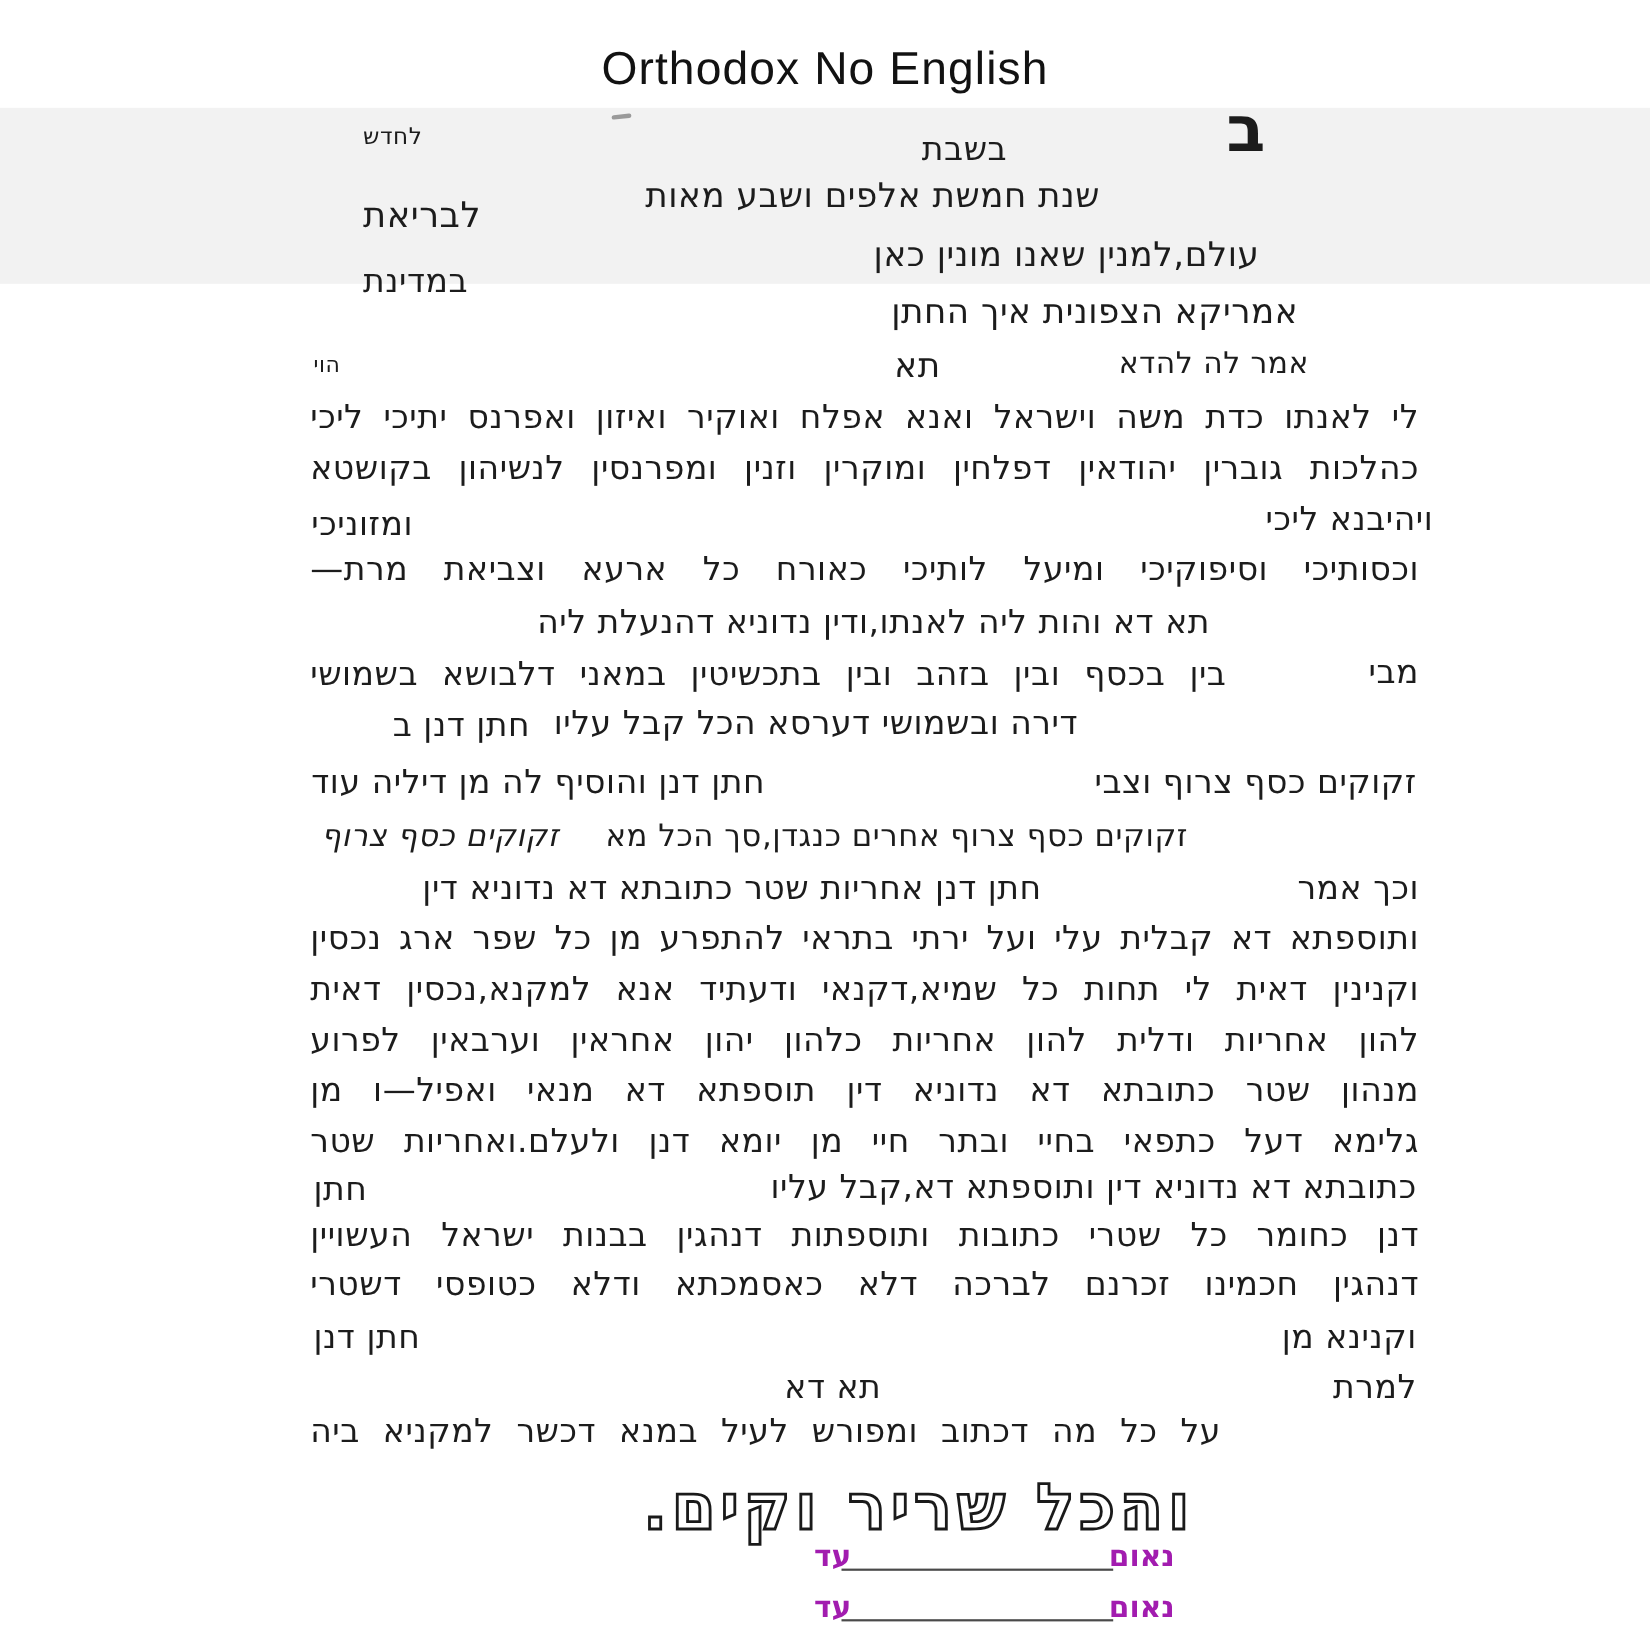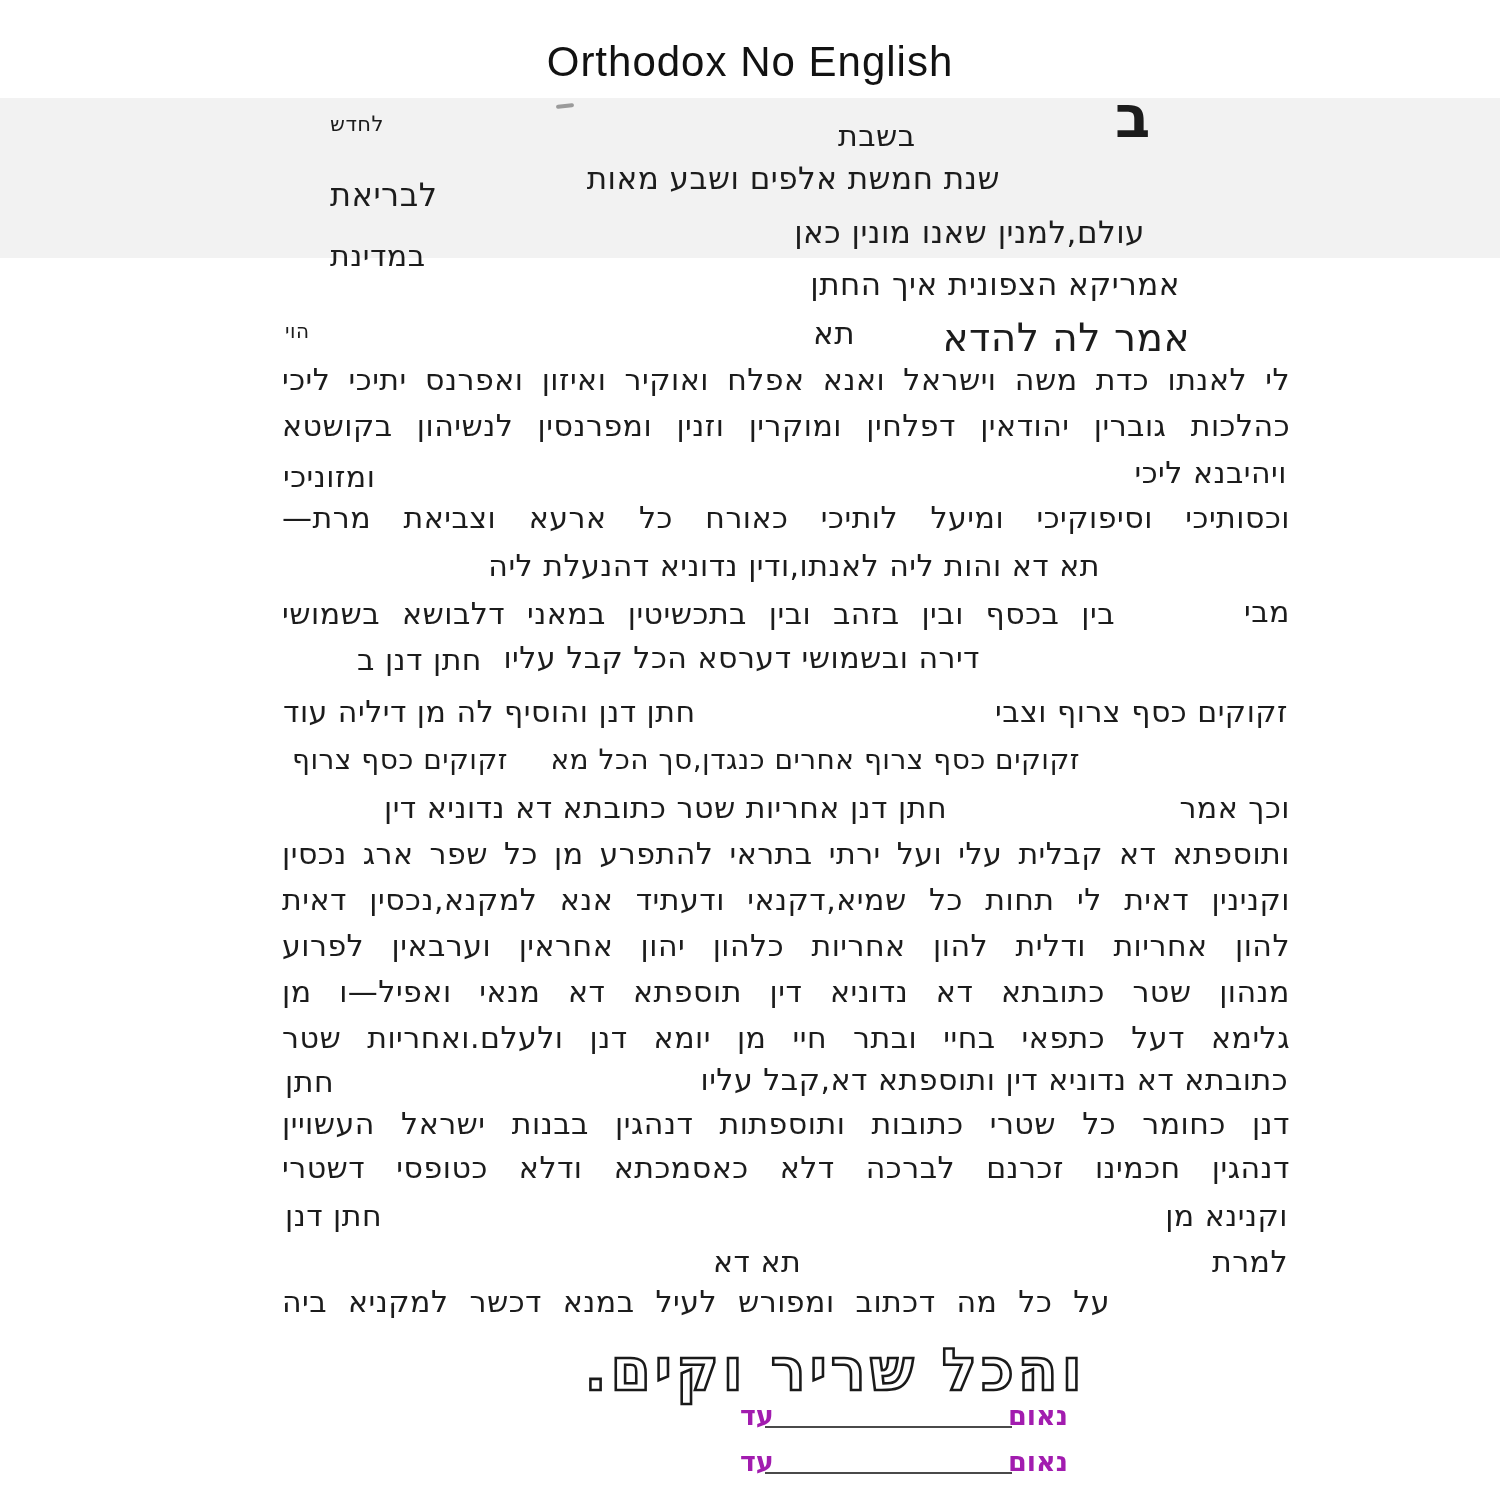--- a/index.html
+++ b/index.html
@@ -51,45 +51,45 @@
 <div class="heb" style="left:330px;top:112px;font-size:21px;">לחדש</div>
 
 <div class="heb" style="right:500px;top:160px;font-size:31px;">שנת חמשת אלפים ושבע מאות</div>
 <div class="heb" style="left:330px;top:176px;font-size:32px;">לבריאת</div>
 
 <div class="heb" style="right:355px;top:214px;font-size:31px;">עולם,למנין שאנו מונין כאן</div>
 <div class="heb" style="left:330px;top:238px;">במדינת</div>
 
 <div class="heb" style="right:320px;top:266px;font-size:31px;">אמריקא הצפונית איך החתן</div>
 
-<div class="heb" style="right:310px;top:315px;font-size:39px;">אמר לה להדא</div>
+<div class="heb" style="right:310px;top:315px;font-size:27px;">אמר לה להדא</div>
 <div class="heb" style="left:813px;top:315px;font-size:31px;">תא</div>
 <div class="heb" style="left:285px;top:319px;font-size:20px;">הוי</div>
 
 <div class="just" style="top:362px;">לי לאנתו כדת משה וישראל ואנא אפלח ואוקיר ואיזון ואפרנס יתיכי ליכי</div>
 <div class="just" style="top:408px;">כהלכות גוברין יהודאין דפלחין ומוקרין וזנין ומפרנסין לנשיהון בקושטא</div>
 
-<div class="heb" style="right:213px;top:455px;">ויהיבנא ליכי</div>
+<div class="heb" style="right:197px;top:455px;">ויהיבנא ליכי</div>
 <div class="heb" style="left:283px;top:459px;">ומזוניכי</div>
 
 <div class="just" style="top:500px;">וכסותיכי וסיפוקיכי ומיעל לותיכי כאורח כל ארעא וצביאת מרת—</div>
 
 <div class="heb" style="right:400px;top:548px;">תא דא והות ליה לאנתו,ודין נדוניא דהנעלת ליה</div>
 
 <div class="heb" style="right:210px;top:594px;">מבי</div>
 <div class="just" style="top:596px;width:833px;">בין בכסף ובין בזהב ובין בתכשיטין במאני דלבושא בשמושי</div>
 
 <div class="heb" style="right:520px;top:640px;">דירה ובשמושי דערסא הכל קבל עליו</div>
 <div class="heb" style="left:357px;top:642px;">חתן דנן ב</div>
 
 <div class="heb" style="right:212px;top:694px;">זקוקים כסף צרוף וצבי</div>
 <div class="heb" style="left:283px;top:694px;">חתן דנן והוסיף לה מן דיליה עוד</div>
 
 <div class="heb sm" style="right:420px;top:743px;">זקוקים כסף צרוף אחרים כנגדן,סך הכל מא</div>
-<div class="heb sm" style="left:292px;top:743px;">זקוקים כסף צרוף</div>
+<div class="heb sm" style="left:292px;top:743px;font-style:italic;">זקוקים כסף צרוף</div>
 
 <div class="heb" style="right:210px;top:790px;">וכך אמר</div>
 <div class="heb" style="right:553px;top:790px;">חתן דנן אחריות שטר כתובתא דא נדוניא דין</div>
 
 <div class="just" style="top:836px;">ותוספתא דא קבלית עלי ועל ירתי בתראי להתפרע מן כל שפר ארג נכסין</div>
 <div class="just" style="top:882px;">וקנינין דאית לי תחות כל שמיא,דקנאי ודעתיד אנא למקנא,נכסין דאית</div>
 <div class="just" style="top:928px;">להון אחריות ודלית להון אחריות כלהון יהון אחראין וערבאין לפרוע</div>
 <div class="just" style="top:974px;">מנהון שטר כתובתא דא נדוניא דין תוספתא דא מנאי ואפיל—ו מן</div>
 <div class="just" style="top:1020px;">גלימא דעל כתפאי בחיי ובתר חיי מן יומא דנן ולעלם.ואחריות שטר</div>
 

